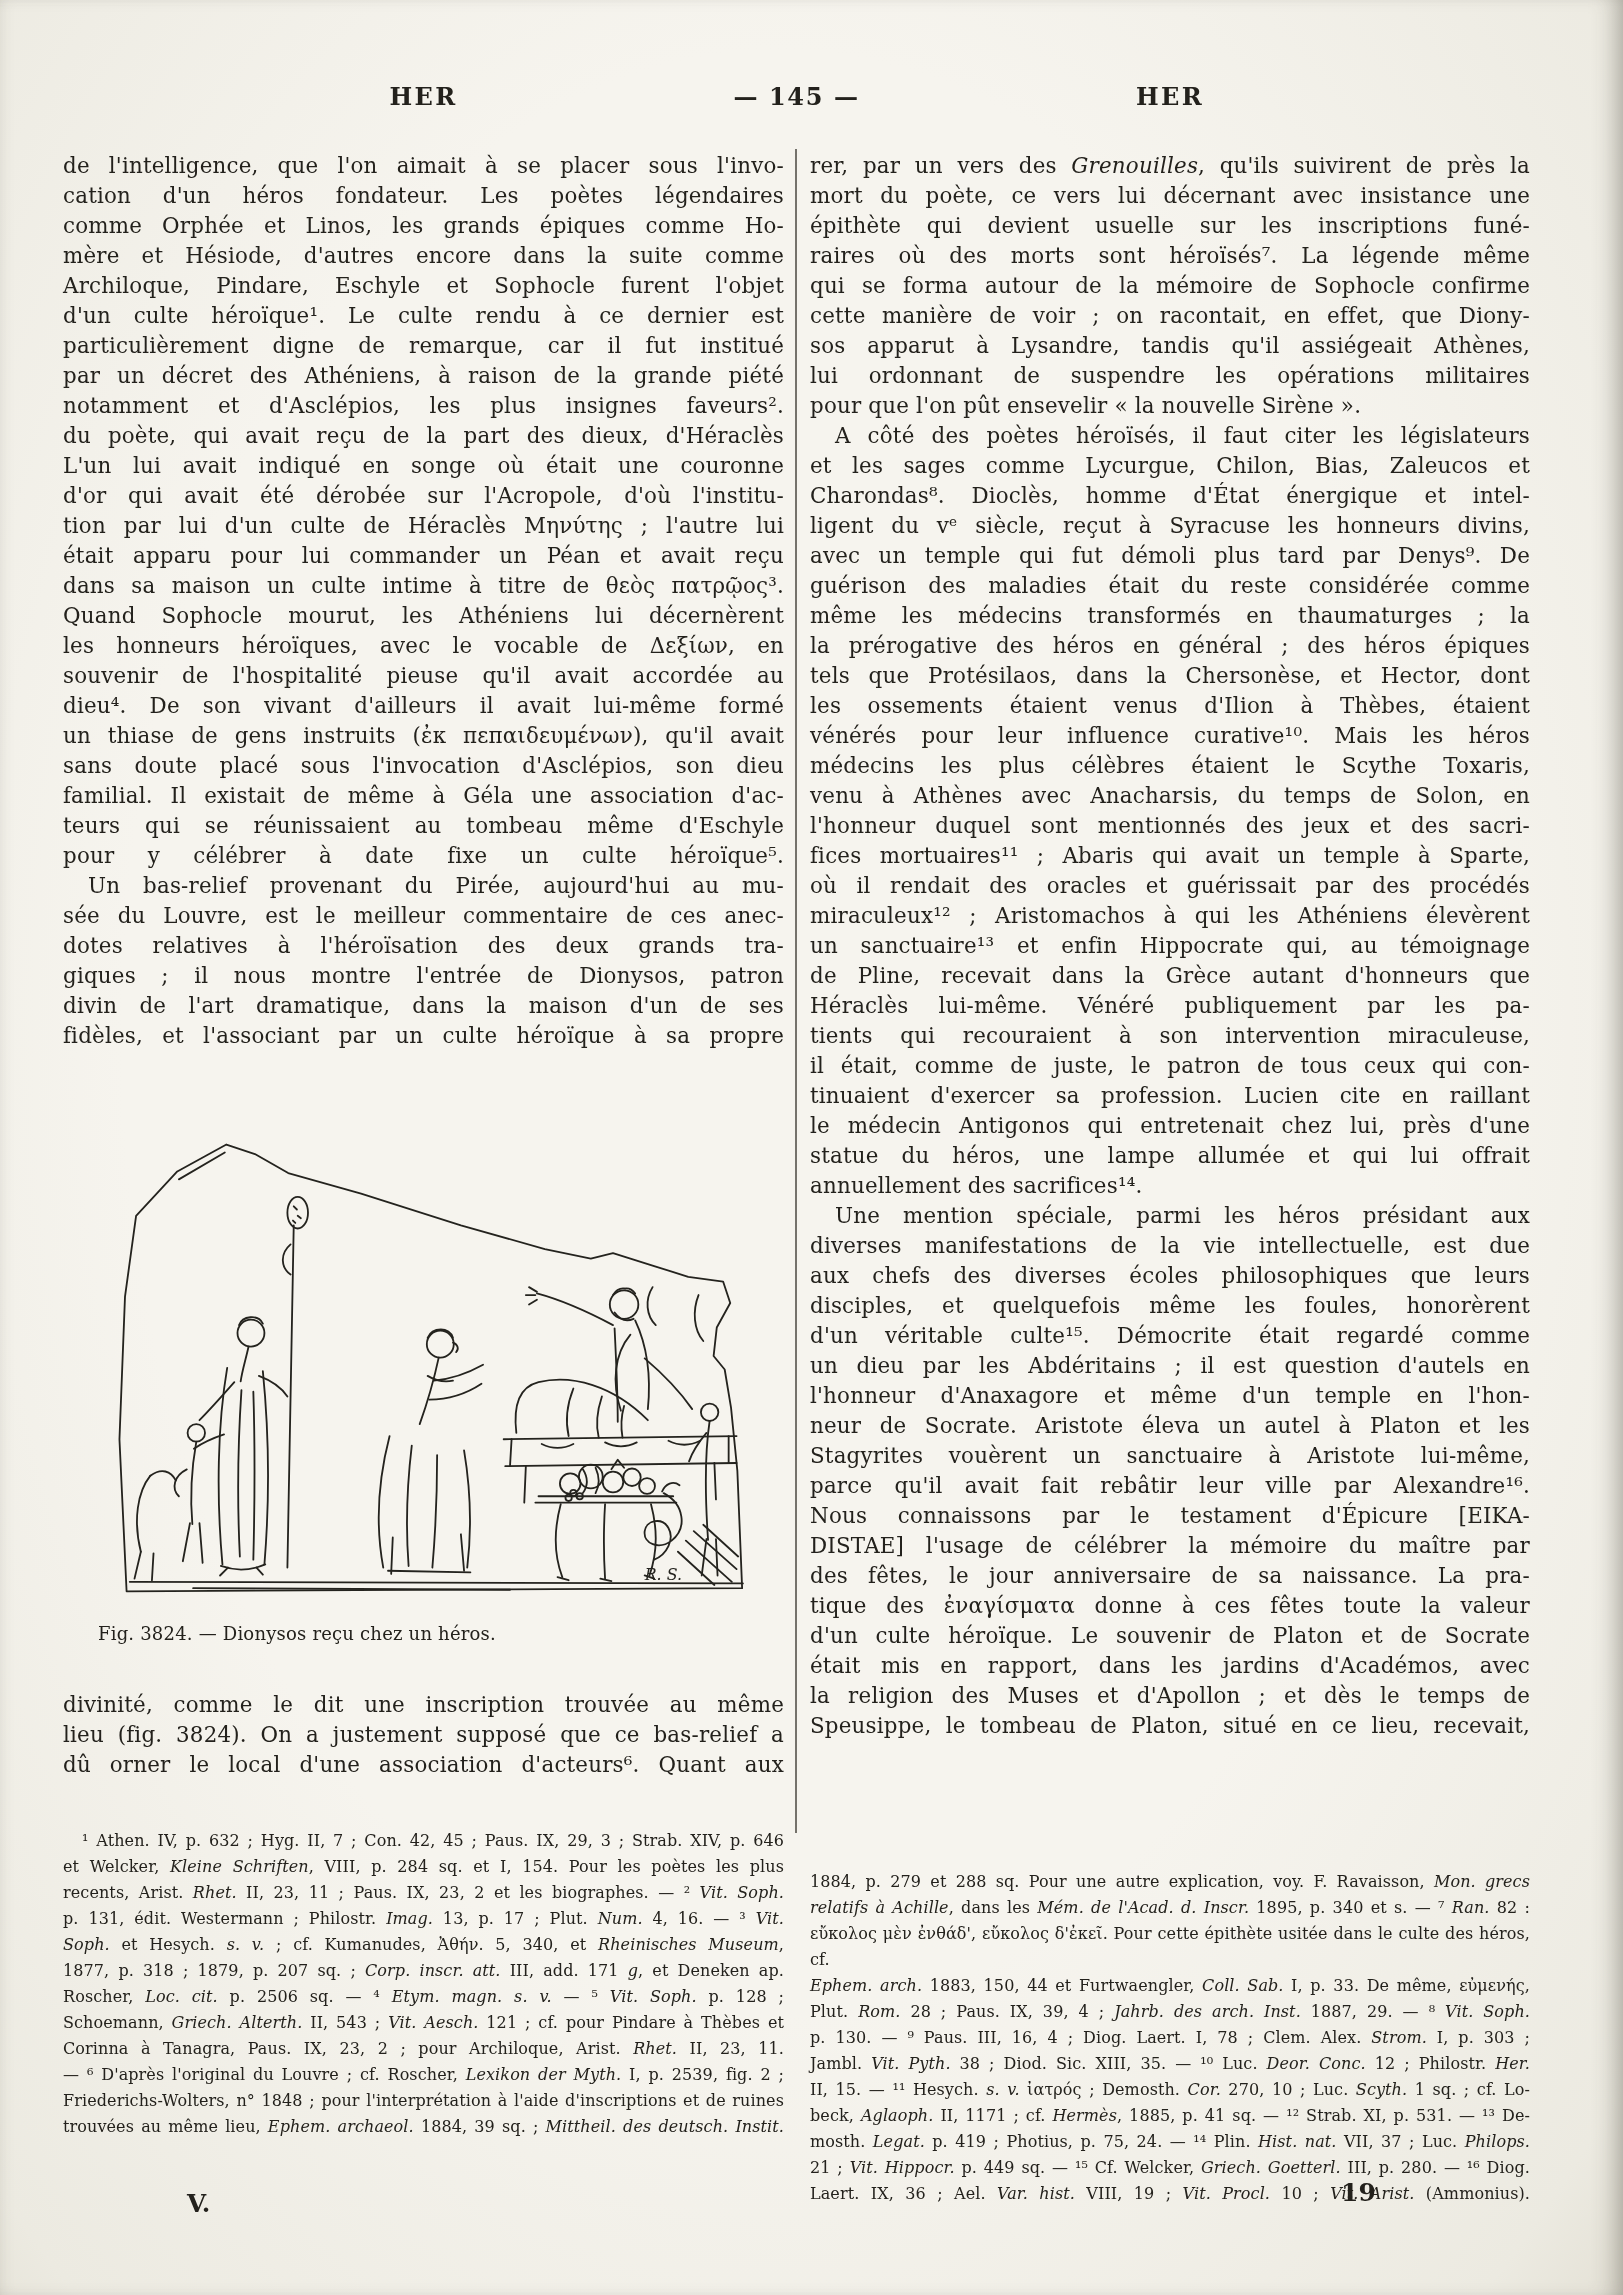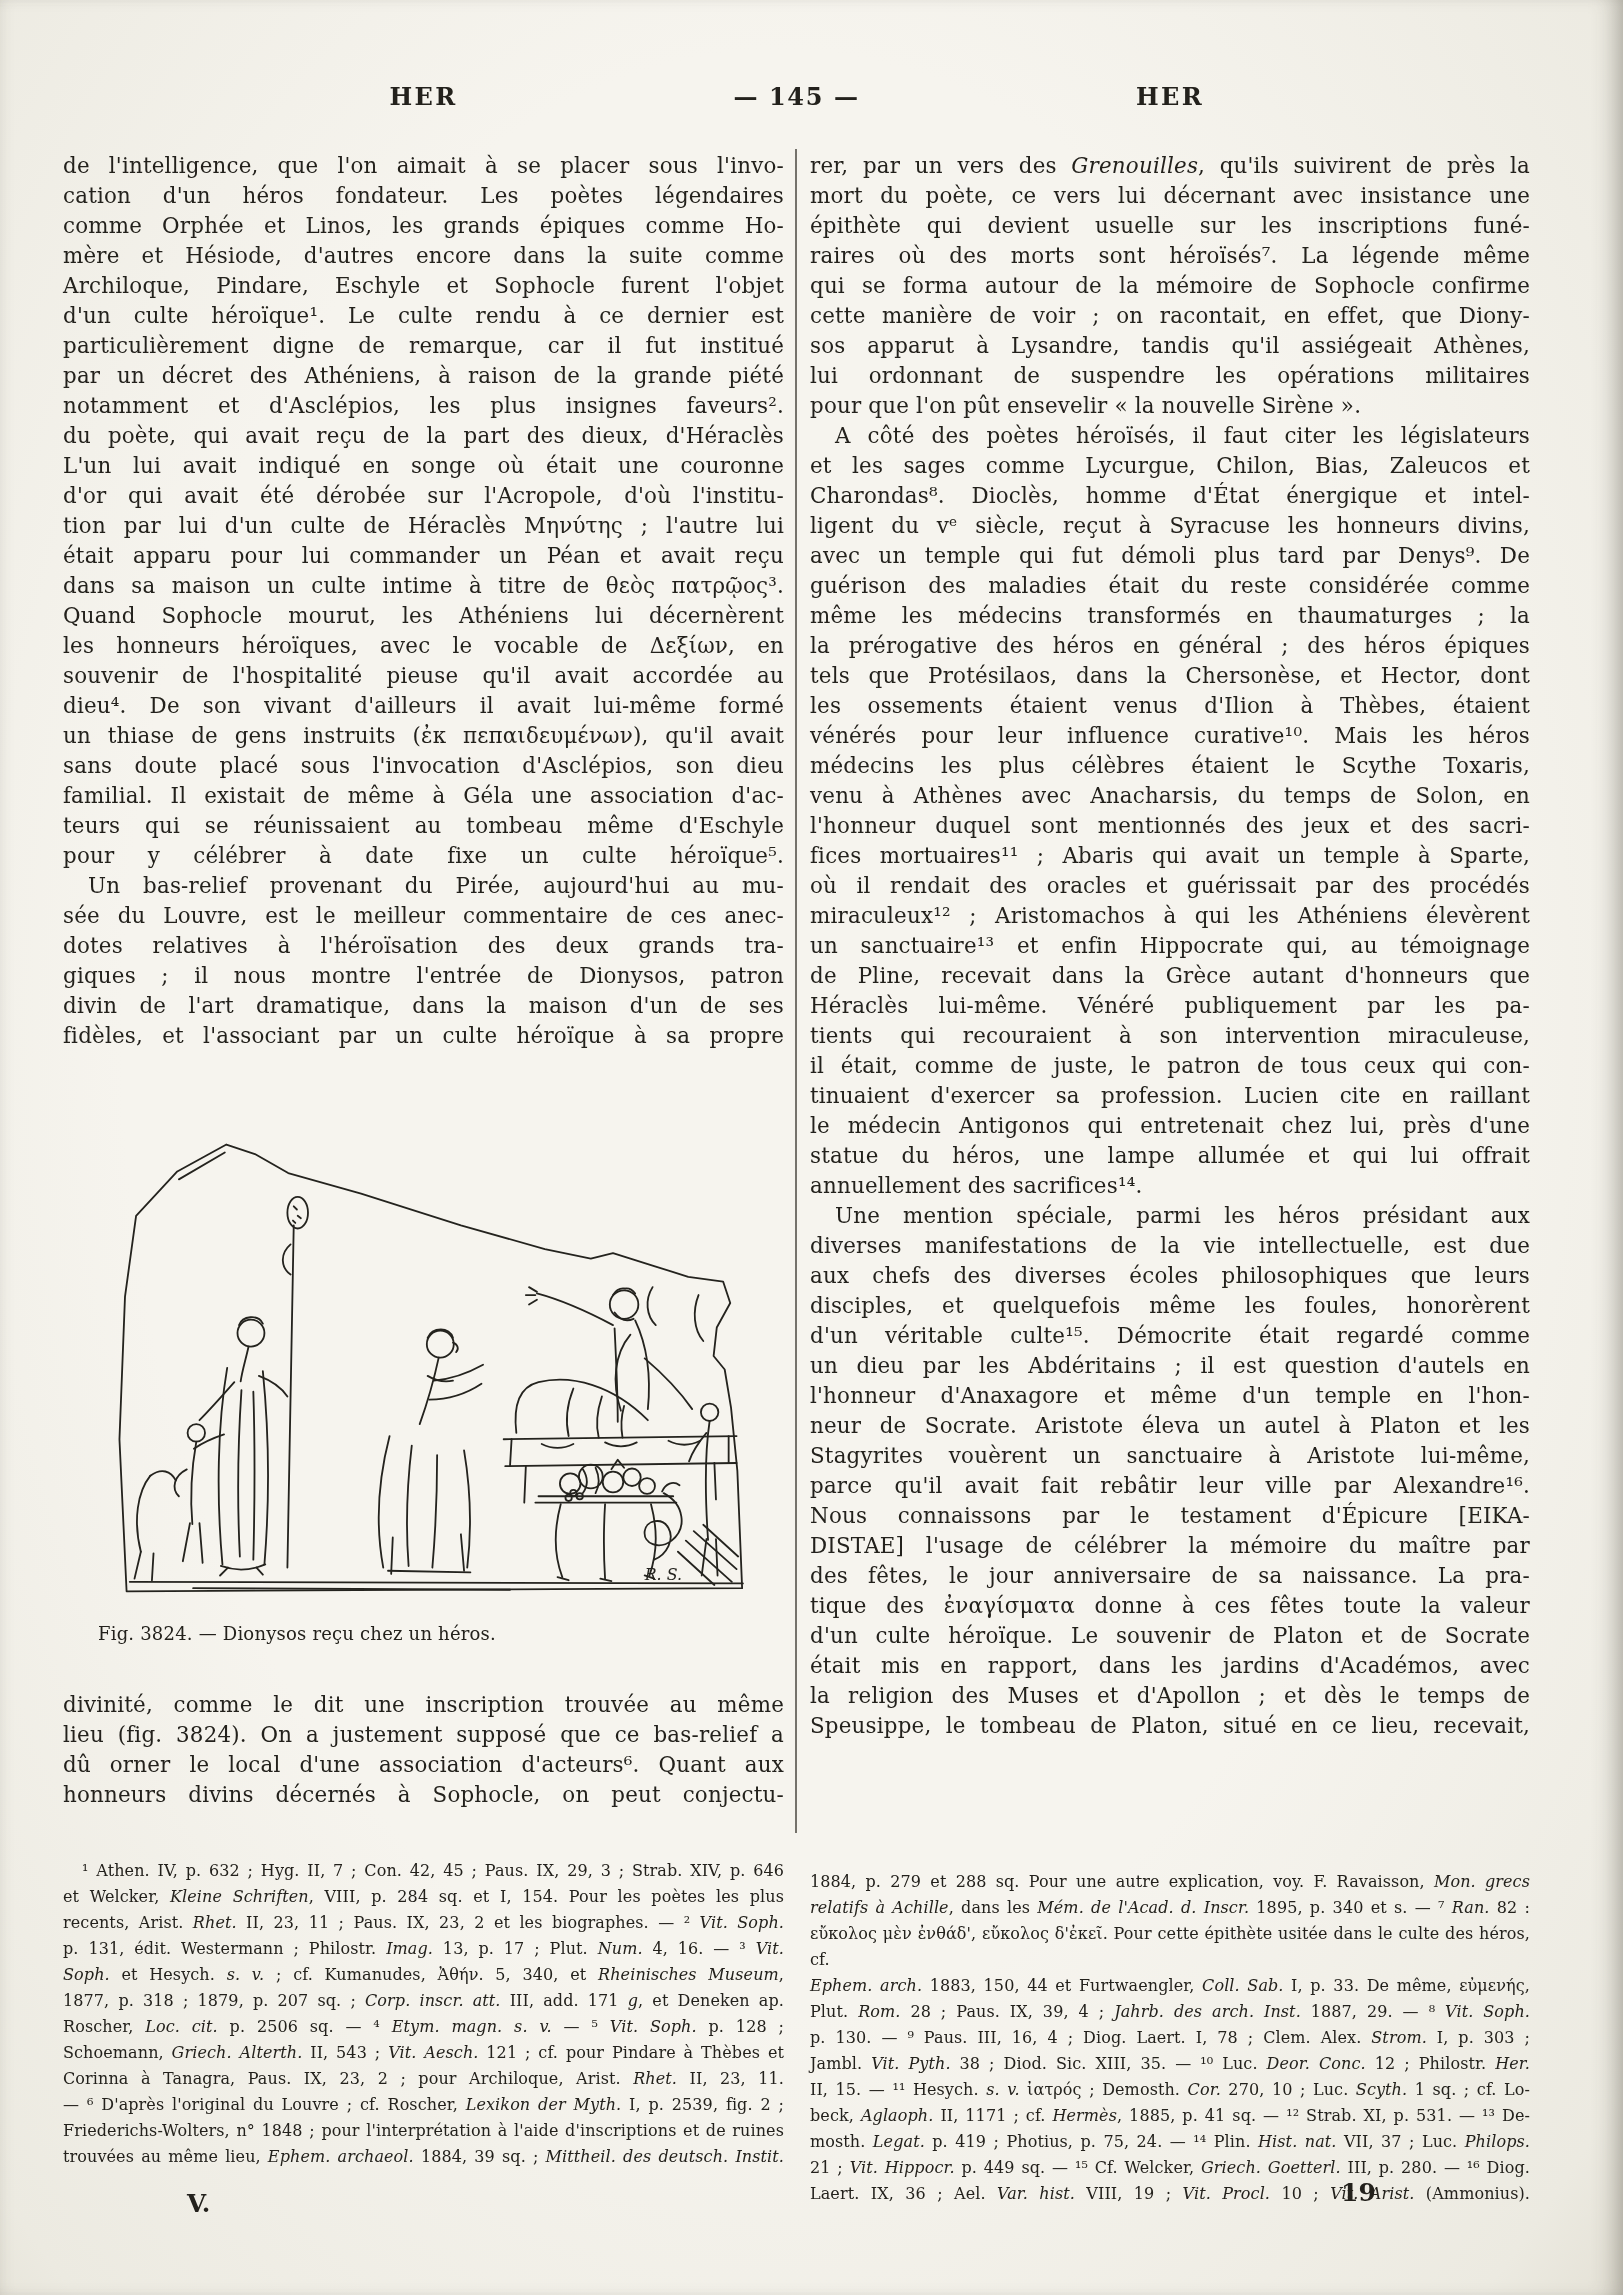--- a/index.html
+++ b/index.html
@@ -194,21 +194,20 @@
         </g>
         <text x="690" y="610" font-size="20" font-style="italic" fill="#24231e">R. S.</text>
       </svg>
       <div class="figcaption">Fig. 3824. — Dionysos reçu chez un héros.</div>
     </div>
 
     <div class="para cont para3">
         <div class="tline">divinité, comme le dit une inscription trouvée au même</div>
         <div class="tline">lieu (fig. 3824). On a justement supposé que ce bas-relief a</div>
         <div class="tline">dû orner le local d'une association d'acteurs⁶. Quant aux</div>
-        <div class="tline">honneurs divins décernés à Sophocle, on peut conjectu-</div>
       </div>
     <div class="fnblock indent">
         <div class="tline">¹ Athen. IV, p. 632 ; Hyg. II, 7 ; Con. 42, 45 ; Paus. IX, 29, 3 ; Strab. XIV, p. 646</div>
         <div class="tline">et Welcker, <i>Kleine Schriften</i>, VIII, p. 284 sq. et I, 154. Pour les poètes les plus</div>
         <div class="tline">recents, Arist. <i>Rhet.</i> II, 23, 11 ; Paus. IX, 23, 2 et les biographes. — ² <i>Vit. Soph.</i></div>
         <div class="tline">p. 131, édit. Westermann ; Philostr. <i>Imag.</i> 13, p. 17 ; Plut. <i>Num.</i> 4, 16. — ³ <i>Vit.</i></div>
         <div class="tline"><i>Soph.</i> et Hesych. <i>s. v.</i> ; cf. Kumanudes, Ἀθήν. 5, 340, et <i>Rheinisches Museum</i>,</div>
         <div class="tline">1877, p. 318 ; 1879, p. 207 sq. ; <i>Corp. inscr. att.</i> III, add. 171 <i>g</i>, et Deneken ap.</div>
         <div class="tline">Roscher, <i>Loc. cit.</i> p. 2506 sq. — ⁴ <i>Etym. magn. s. v.</i> — ⁵ <i>Vit. Soph.</i> p. 128 ;</div>
         <div class="tline">Schoemann, <i>Griech. Alterth.</i> II, 543 ; <i>Vit. Aesch.</i> 121 ; cf. pour Pindare à Thèbes et</div>

